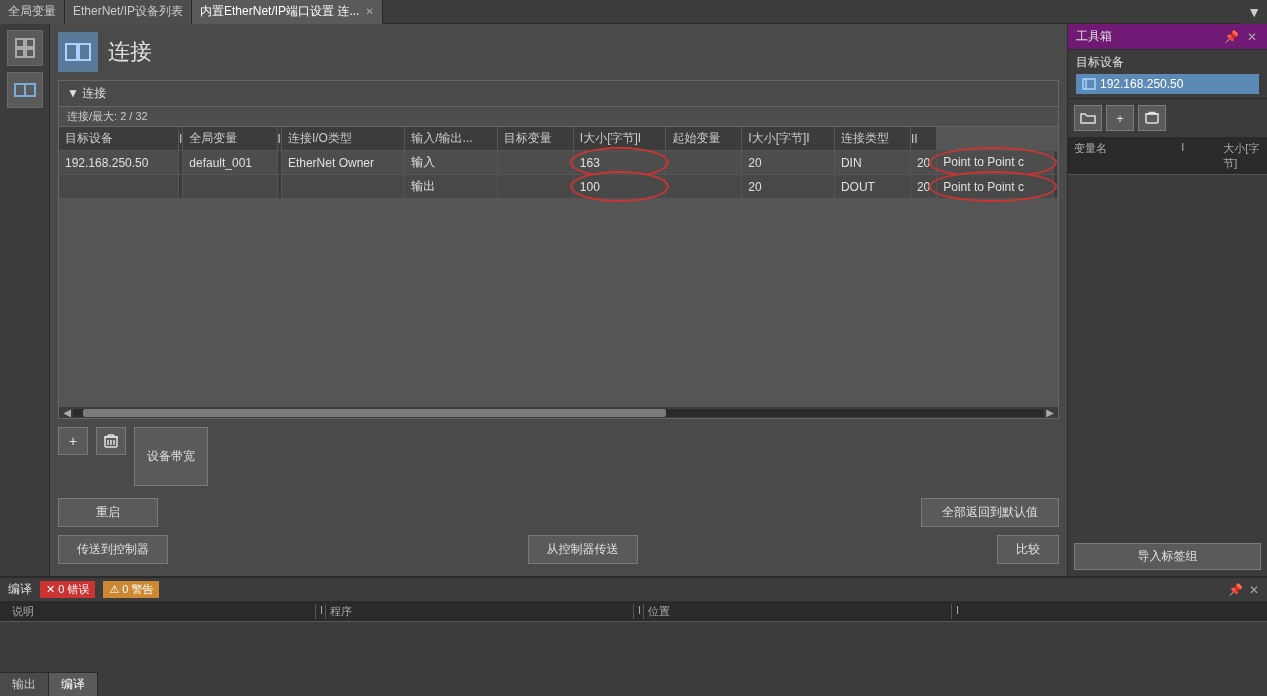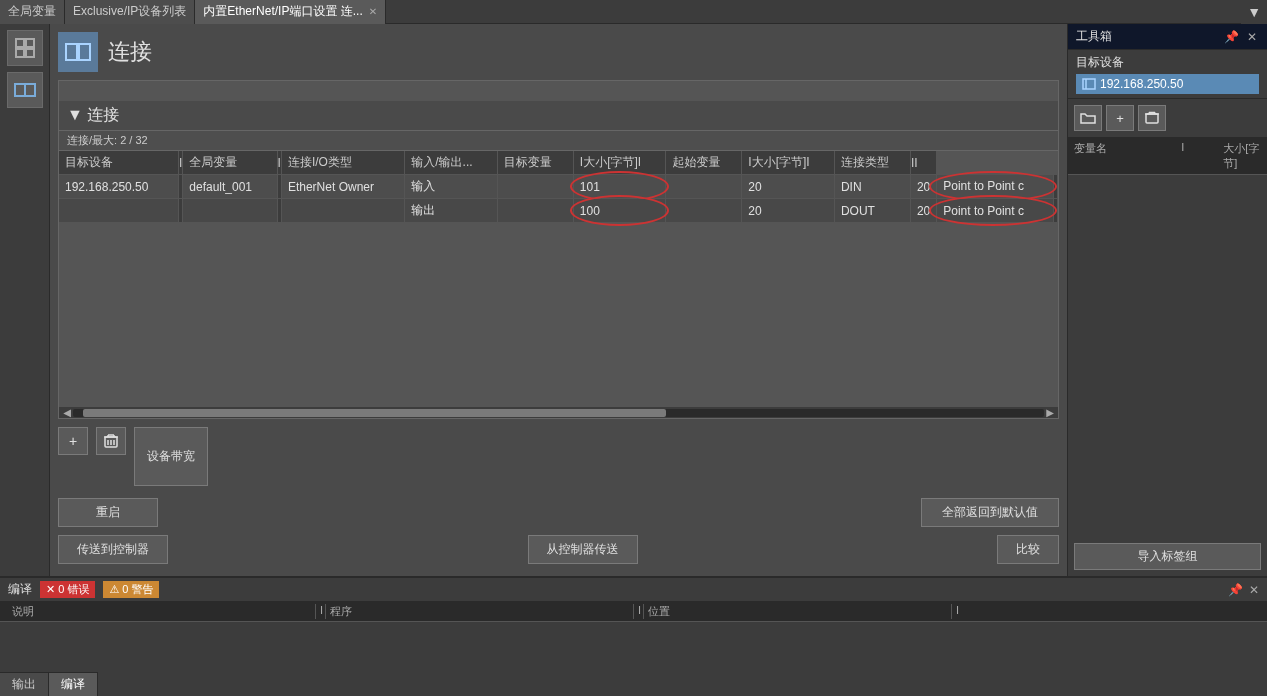--- a/index.html
+++ b/index.html
@@ -106,22 +106,21 @@
       flex-direction: column;
       overflow: hidden;
     }
     .panel-header {
       background: #4a4a4a;
       border-bottom: 1px solid #666;
       padding: 4px 8px;
       display: flex;
       align-items: center;
       gap: 6px;
-      font-size: 16px;
-      margin-top: 20px;
+      font-size: 12px;
     }
     .panel-subheader {
       padding: 2px 8px;
       font-size: 11px;
       color: #ccc;
       background: #4e4e4e;
       border-bottom: 1px solid #666;
     }
 
     
@@ -273,21 +272,21 @@
       background: #3c3c3c;
       border-left: 1px solid #2a2a2a;
       display: flex;
       flex-direction: column;
     }
     .toolbox-header {
       display: flex;
       align-items: center;
       justify-content: space-between;
       padding: 4px 8px;
-      background: #0f172a;
+      background: #701a75;
       border-bottom: 1px solid #2a2a2a;
       font-size: 12px;
       color: #e0e0e0;
     }
     .toolbox-header-actions {
       display: flex;
       gap: 4px;
     }
     .toolbox-header-btn {
       background: none;
@@ -437,21 +436,21 @@
 </head>
 <body>
 
 <div style="display:flex; flex-direction:column; width:1267px; height:696px; overflow:hidden;">
 
   <div class="tab-bar">
     <div class="tab-item">
       <span>全局变量</span>
     </div>
     <div class="tab-item">
-      <span>Exclusive/IP设备列表</span>
+      <span>EtherNet/IP设备列表</span>
     </div>
     <div class="tab-item active">
       <span>内置EtherNet/IP端口设置 连...</span>
       <span class="tab-close">✕</span>
     </div>
     <button class="tab-dropdown">▼</button>
   </div>
 
   <div style="display:flex; flex:1; overflow:hidden;">
 
@@ -518,21 +517,21 @@
 
               <tr>
                 <td>192.168.250.50</td>
                 <td class="col-separator"></td>
                 <td>default_001</td>
                 <td class="col-separator"></td>
                 <td>EtherNet Owner</td>
                 <td>输入</td>
                 <td></td>
                 <td style="position:relative;">
-                  <span>101</span>
+                  <span>163</span>
                   <span style="position:absolute; top:-4px; left:-4px; right:-4px; bottom:-4px; border:2px solid #cc3333; border-radius:50%; pointer-events:none;"></span>
                 </td>
                 <td></td>
                 <td>20</td>
                 <td>DIN</td>
                 <td>20</td>
                 <td style="position:relative;">
                   <span>Point to Point c</span>
                   <span style="position:absolute; top:-4px; left:-8px; right:-4px; bottom:-4px; border:2px solid #cc3333; border-radius:50%; pointer-events:none;"></span>
                 </td>

